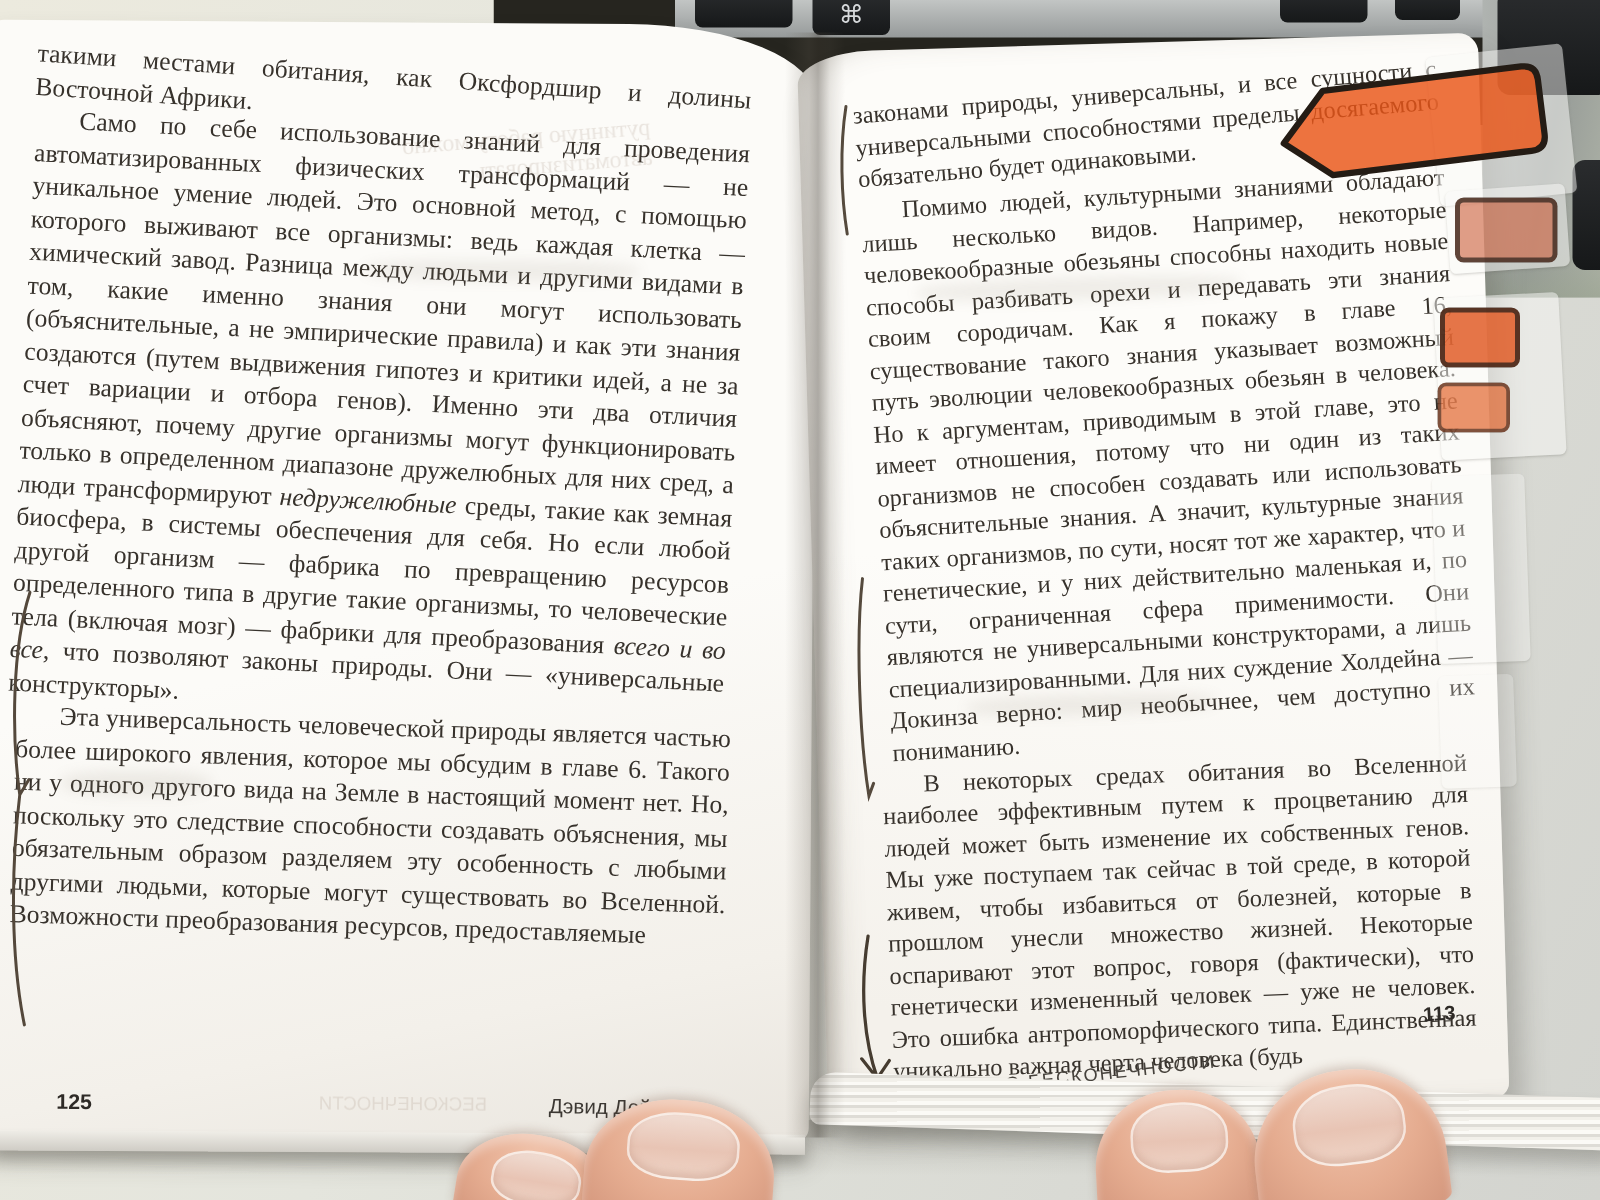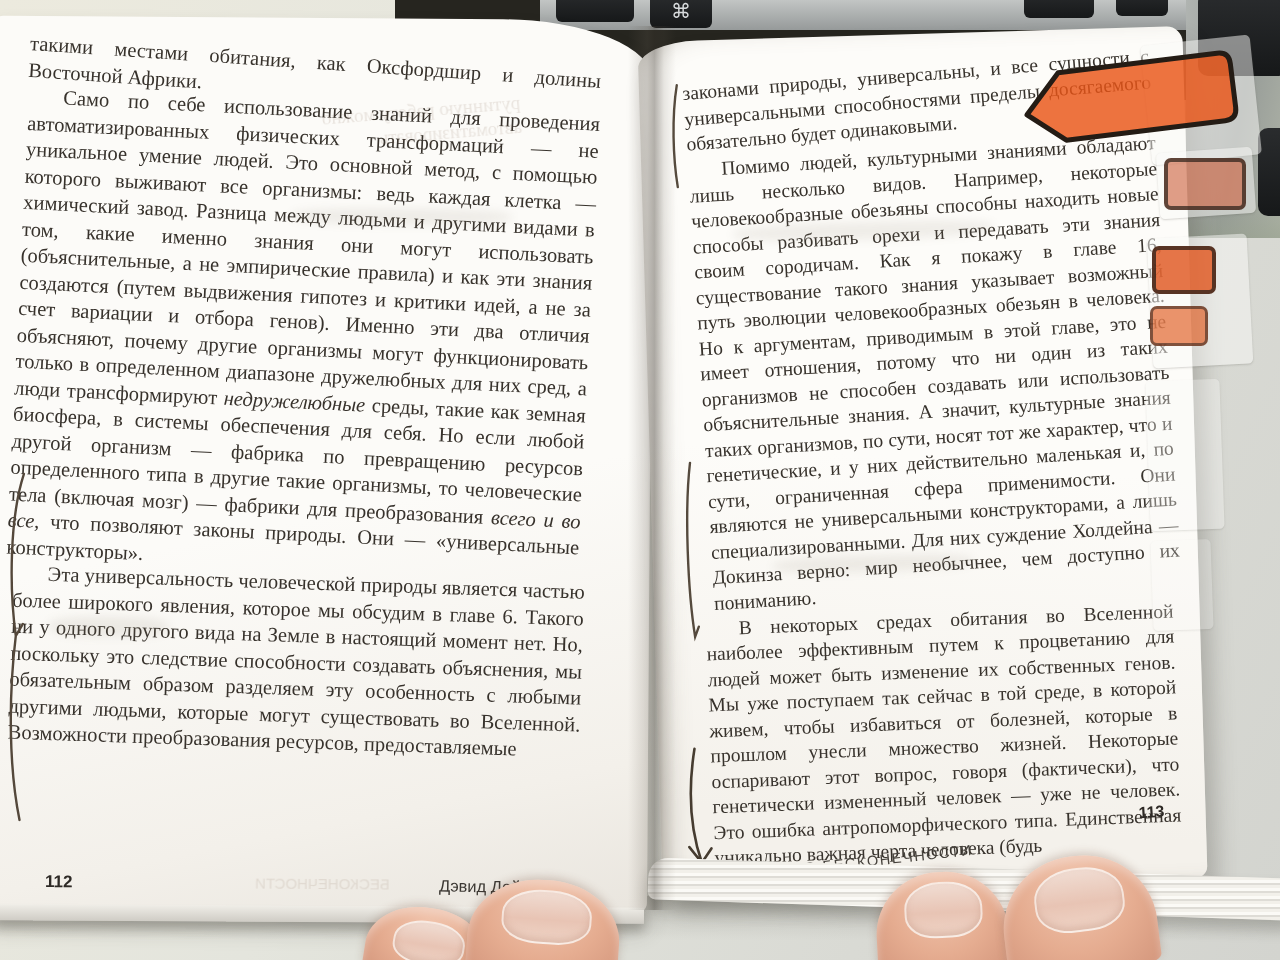--- a/index.html
+++ b/index.html
@@ -101,21 +101,21 @@
         <p class="indent"><span>Само по себе использование знаний для проведения автоматизированных физических трансформаций — не уникальное умение людей. Это основной метод, с помощью которого выживают все организмы: ведь каждая клетка — химический завод. Разница между людьми и другими видами в том, какие именно знания они могут использовать (объяснительные, а не эмпирические правила) и как эти знания создаются (путем выдвижения гипотез и критики идей, а не за счет вариации и отбора генов). Именно эти два отличия объясняют, почему другие организмы могут функционировать только в определенном диапазоне дружелюбных для них сред, а люди трансформируют </span><span class="ital">недружелюбные</span><span> среды, такие как земная биосфера, в системы обеспечения для себя. Но если любой другой организм — фабрика по превращению ресурсов определенного типа в другие такие организмы, то человеческие тела (включая мозг) — фабрики для преобразования </span><span class="ital">всего и во все</span><span>, что позволяют законы природы. Они — «универсальные конструкторы».</span></p>
         <p class="indent"><span>Эта универсальность человеческой природы является частью более широкого явления, которое мы обсудим в главе 6. Такого ни у одного другого вида на Земле в настоящий момент нет. Но, поскольку это следствие способности создавать объяснения, мы обязательным образом разделяем эту особенность с любыми другими людьми, которые могут существовать во Вселенной. Возможности преобразования ресурсов, предоставляемые</span></p>
       </div>
     <div class="ghost lp-ghost">
         <div>рутинную работу можно</div>
         <div>автоматизировать</div>
       </div>
     <div class="ghost lp-ghost-footer">БЕСКОНЕЧНОСТИ</div>
     <div class="smudge" style="left:60px;top:600px;width:120px;height:20px;"></div>
     <div class="smudge" style="left:300px;top:190px;width:220px;height:16px;"></div>
-    <div class="footer-num lp-num">112</div>
+    <div class="footer-num lp-num">125</div>
     <div class="footer-title lp-title">Дэвид Дойч</div>
     <svg class="penmark" style="left:10px;top:452px;" width="36" height="360" viewBox="0 0 36 360">
       <path d="M24,6 C10,50 10,120 17,168 l7,-12 M17,168 C10,230 11,300 22,352" fill="none" stroke="#54483b" stroke-width="2.4" stroke-linecap="round"></path>
     </svg>
   </div>
 
   <div class="page page-right">
     <div class="page-text rp-text">
         <p><span>законами природы, универсальны, и все сущности с универсальными способностями пределы досягаемого обязательно будет одинаковыми.</span></p>
         <p class="indent"><span>Помимо людей, культурными знаниями обладают лишь несколько видов. Например, некоторые человекообразные обезьяны способны находить новые способы разбивать орехи и передавать эти знания своим сородичам. Как я покажу в главе 16, существование такого знания указывает возможный путь эволюции человекообразных обезьян в человека. Но к аргументам, приводимым в этой главе, это не имеет отношения, потому что ни один из таких организмов не способен создавать или использовать объяснительные знания. А значит, культурные знания таких организмов, по сути, носят тот же характер, что и генетические, и у них действительно маленькая и, по сути, ограниченная сфера применимости. Они являются не универсальными конструкторами, а лишь специализированными. Для них суждение Холдейна — Докинза верно: мир необычнее, чем доступно их пониманию.</span></p>

